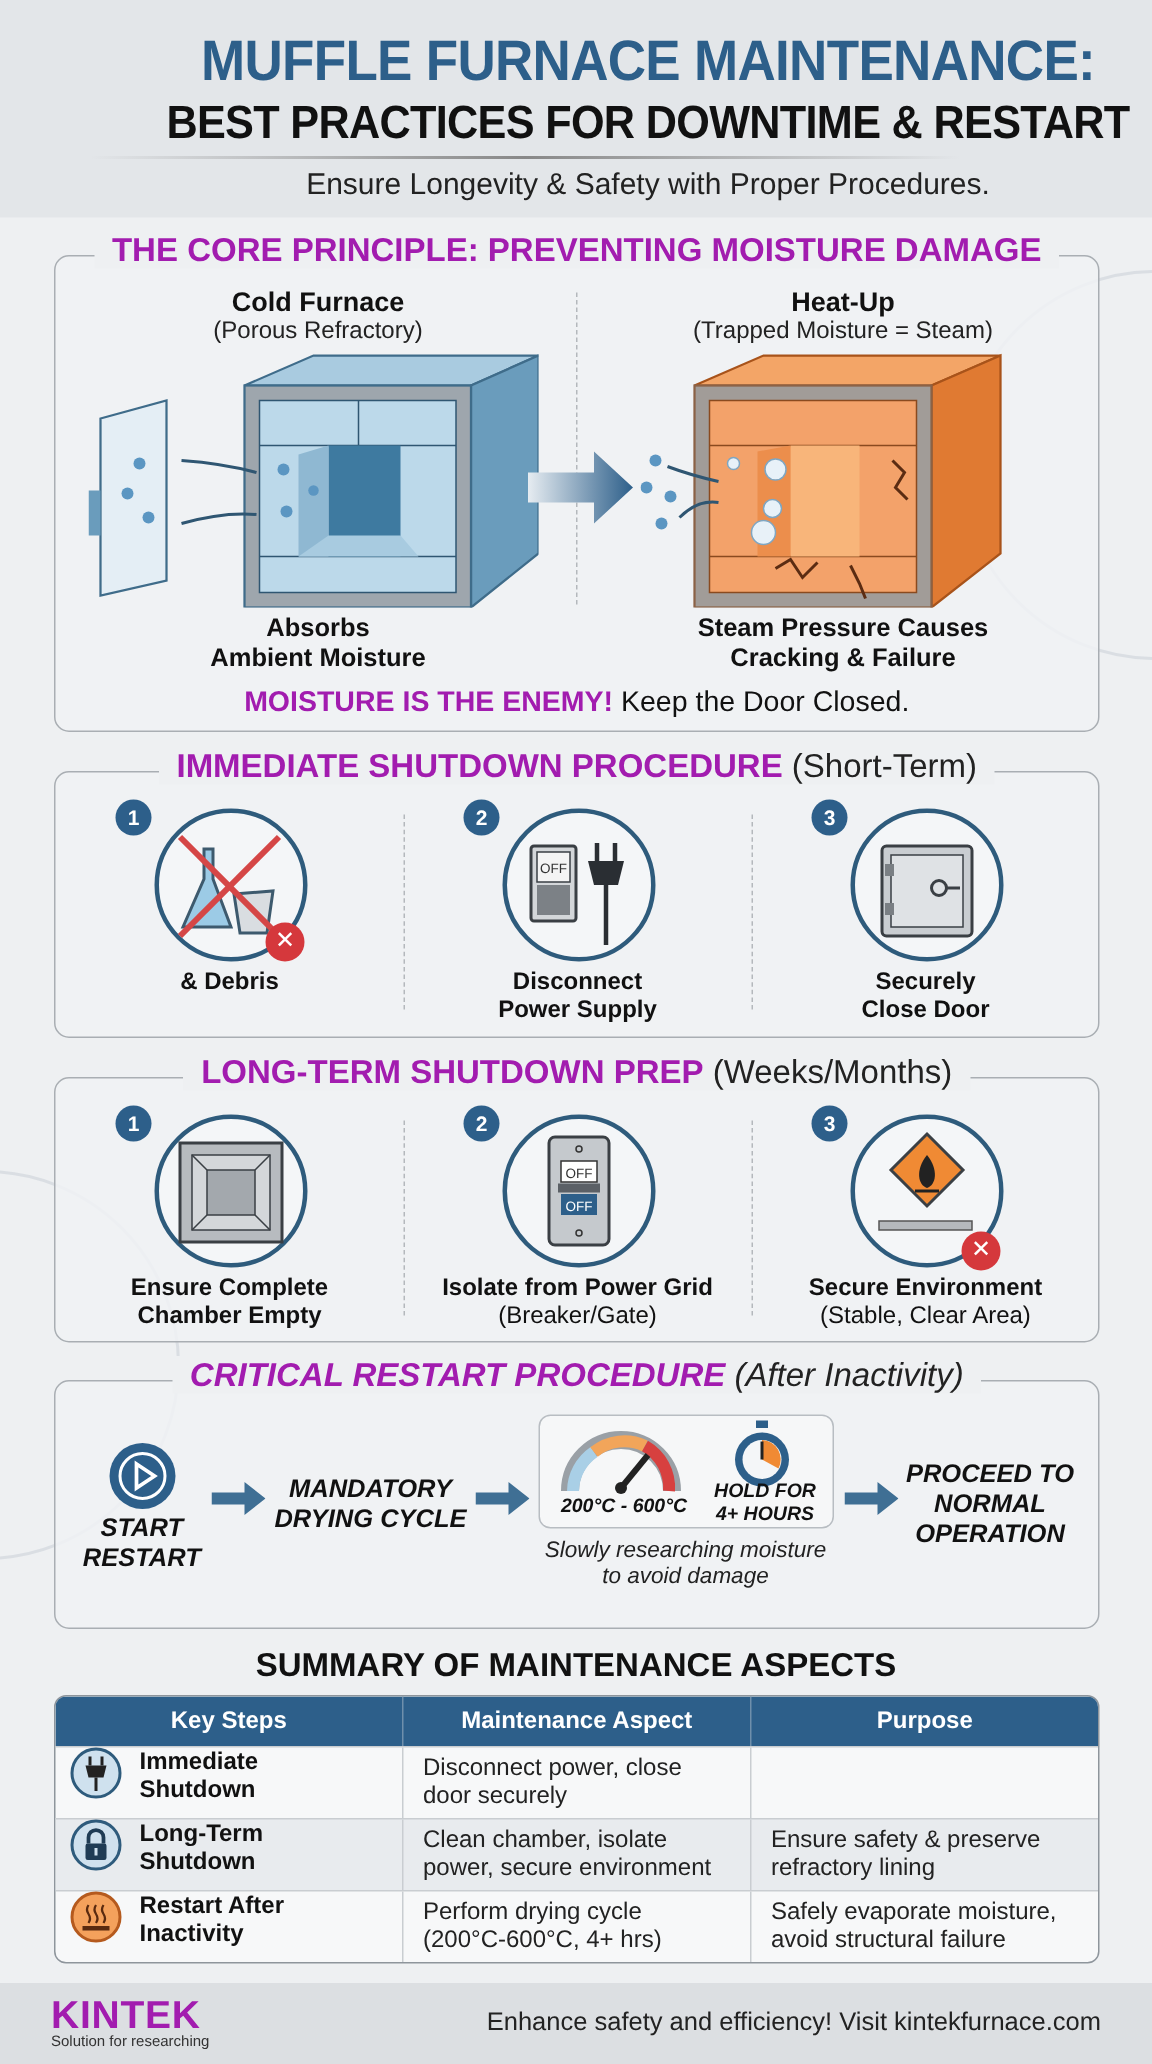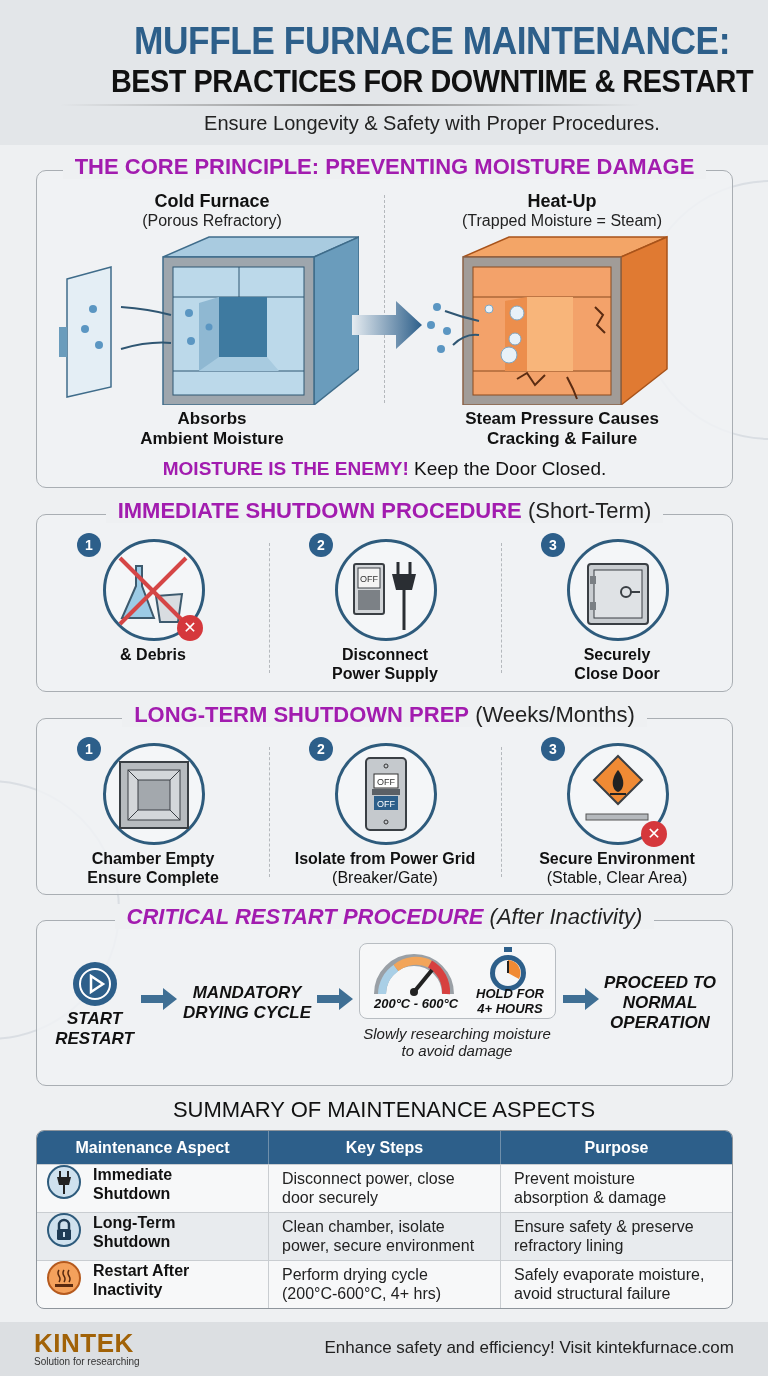--- a/index.html
+++ b/index.html
@@ -40,36 +40,36 @@
   .step-num { position: absolute; left: 40px; top: 18px; width: 24px; height: 24px; border-radius: 50%; background: #2d5f8a; color: #fff; font-size: 14px; font-weight: 700; line-height: 24px; text-align: center; }
   .step-label { position: absolute; top: 130px; width: 100%; font-size: 16px; font-weight: 700; line-height: 19px; }
   .step-label .n { font-weight: 400; }
 
   
   .flow-text { position: absolute; text-align: center; font-size: 17px; font-weight: 700; line-height: 20px; }
   .flow-arrow { position: absolute; width: 36px; height: 24px; }
   .dry-box { position: absolute; left: 322px; top: 22px; width: 197px; height: 76px; border: 1.5px solid #b8bdc2; border-radius: 8px; background: #f6f7f8; }
 
   
-  .sum-title { position: absolute; top: 1097px; width: 100%; text-align: center; font-size: 22px; font-weight: 400; }
+  .sum-title { position: absolute; top: 1097px; width: 100%; text-align: center; font-size: 22px; font-weight: 700; }
   .table { position: absolute; left: 36px; top: 1130px; width: 697px; border: 1.5px solid #8e959c; border-radius: 8px; overflow: hidden; background: #f7f8f9; }
   .trow { display: flex; height: 48px; border-top: 1px solid #c9cdd1; }
   .trow.alt { background: #e8ebee; }
   .thead { display: flex; height: 33px; background: #2d5f8a; color: #fff; font-weight: 700; font-size: 16px; }
   .thead div { display: flex; align-items: center; justify-content: center; border-right: 1px solid #6f8fab; }
   .c1 { width: 232px; border-right: 1px solid #c9cdd1; display: flex; align-items: flex-start; padding-left: 10px; }
   .c2 { width: 232px; border-right: 1px solid #c9cdd1; padding: 4px 0 0 13px; font-size: 16px; line-height: 19px; color: #222; }
   .c3 { flex: 1; padding: 4px 0 0 13px; font-size: 16px; line-height: 19px; color: #222; }
   .ticon { width: 34px; height: 34px; border-radius: 50%; border: 2px solid #2e5b7c; background: #cfe1ee; display: flex; align-items: center; justify-content: center; margin-right: 12px; }
   .ticon.orange { background: #f4a15c; border-color: #b55a1e; }
   .aspect { font-size: 16px; font-weight: 700; line-height: 19px; }
 
   
   .footer { position: absolute; left: 0; top: 1322px; width: 768px; height: 54px; background: #dcdfe2; }
-  .logo { position: absolute; left: 34px; top: 6px; font-size: 26px; font-weight: 700; color: #a16207; letter-spacing: 0.5px; }
+  .logo { position: absolute; left: 34px; top: 6px; font-size: 26px; font-weight: 700; color: #a21caf; letter-spacing: 0.5px; }
   .logo-sub { position: absolute; left: 34px; top: 34px; font-size: 10px; color: #333; }
   .foot-cta { position: absolute; right: 34px; top: 16px; font-size: 17px; color: #222; }
 </style>
 </head>
 <body>
 
 <div class="bg-deco" style="left:640px;top:180px;width:260px;height:260px;"></div>
 <div class="bg-deco" style="left:-140px;top:780px;width:260px;height:260px;"></div>
 
 <div class="header">
@@ -247,22 +247,22 @@
     <div class="step-circle">
       <svg width="96" height="96" viewBox="0 0 96 96">
         <rect x="14" y="16" width="68" height="66" fill="#b7bbbf" stroke="#3a3f44" stroke-width="2"></rect>
         <rect x="22" y="24" width="52" height="50" fill="#d4d7da" stroke="#3a3f44"></rect>
         <rect x="32" y="34" width="32" height="30" fill="#a3a8ad" stroke="#3a3f44"></rect>
         <path d="M22,24 L32,34 M74,24 L64,34 M22,74 L32,64 M74,74 L64,64" stroke="#3a3f44"></path>
       </svg>
     </div>
     <div class="step-num">1</div>
     <div class="step-label">
+      <div>Ensure Complete</div>
       <div>Chamber Empty</div>
-      <div>Ensure Complete</div>
     </div>
   </div>
 
   <div class="vdash" style="left:232px;top:28px;height:130px;"></div>
 
   <div class="step" style="left:232px;">
     <div class="step-circle">
       <svg width="96" height="96" viewBox="0 0 96 96">
         <rect x="28" y="12" width="40" height="72" rx="4" fill="#c5c9cd" stroke="#3a3f44" stroke-width="2"></rect>
         <circle cx="48" cy="20" r="2" fill="none" stroke="#333"></circle>
@@ -363,22 +363,22 @@
   <div class="flow-text" style="left:562px;width:122px;top:52px;">
     <div>PROCEED TO</div>
       <div>NORMAL</div>
       <div>OPERATION</div>
   </div>
 </div>
 
 <div class="sum-title">SUMMARY OF MAINTENANCE ASPECTS</div>
 <div class="table">
   <div class="thead">
+    <div style="width:232px;">Key Steps</div>
     <div style="width:232px;">Maintenance Aspect</div>
-    <div style="width:232px;">Key Steps</div>
     <div style="flex:1;border-right:none;">Purpose</div>
   </div>
 
   <div class="trow">
     <div class="c1">
       <div class="ticon">
         <svg width="20" height="24" viewBox="0 0 20 24">
             <path d="M6,1 L6,7 M14,1 L14,7" stroke="#222" stroke-width="2"></path>
             <path d="M3,7 L17,7 L15,15 L5,15 Z" fill="#222"></path>
             <line x1="10" y1="15" x2="10" y2="24" stroke="#222" stroke-width="2"></line>
@@ -386,24 +386,20 @@
       </div>
       <div class="aspect">
           <div>Immediate</div>
           <div>Shutdown</div>
         </div>
     </div>
     <div class="c2">
         <div>Disconnect power, close</div>
         <div>door securely</div>
       </div>
-    <div class="c3">
-        <div>Prevent moisture</div>
-        <div>absorption &amp; damage</div>
-      </div>
   </div>
 
   <div class="trow alt">
     <div class="c1">
       <div class="ticon">
         <svg width="20" height="24" viewBox="0 0 20 24">
             <path d="M5,11 L5,7 A5,5 0 0 1 15,7 L15,11" fill="none" stroke="#1f3c55" stroke-width="2.5"></path>
             <rect x="3" y="11" width="14" height="11" rx="1.5" fill="#1f3c55"></rect>
             <rect x="9" y="14" width="2" height="5" fill="#cfe1ee"></rect>
           </svg>

